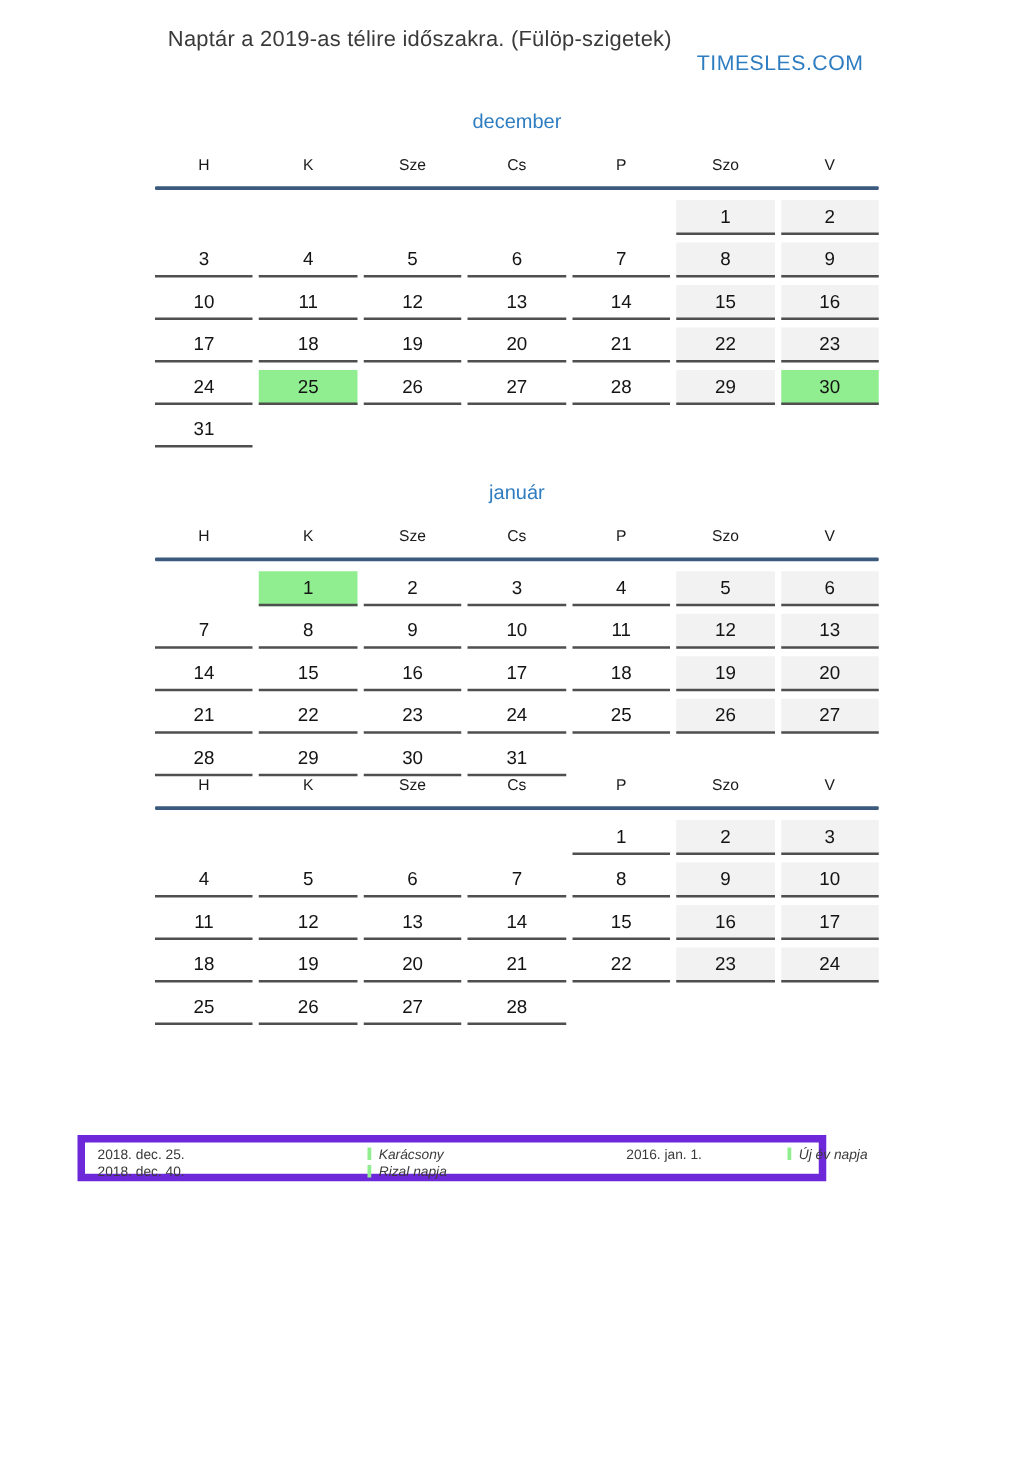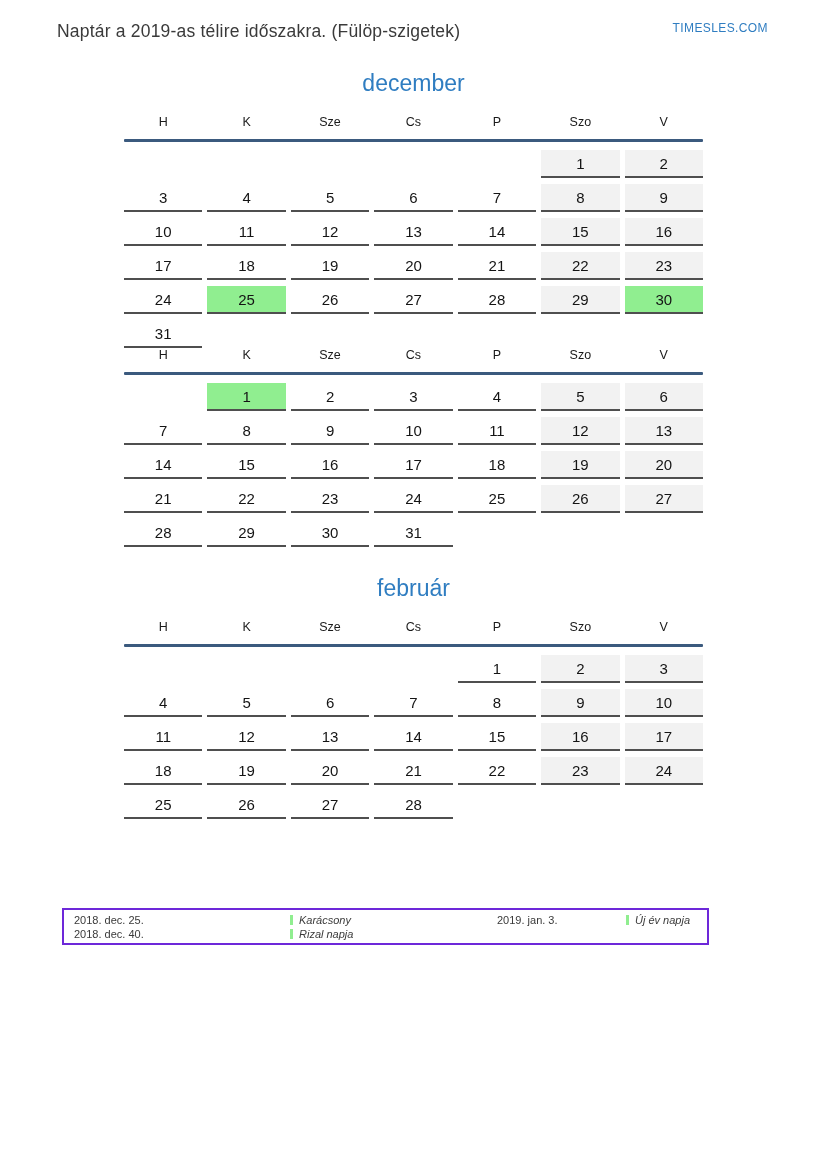--- a/index.html
+++ b/index.html
@@ -10,52 +10,52 @@
     --cellborder:#4f4f4f;
   }
   *{box-sizing:border-box;}
   html,body{margin:0;padding:0;}
   body{
     width:827px;height:1169px;background:#ffffff;position:relative;
     font-family:"Liberation Sans","DejaVu Sans",sans-serif;
     -webkit-font-smoothing:antialiased;
   }
   .page-header{
-    display:flex;justify-content:space-between;align-items:flex-start;
+    display:flex;justify-content:center;align-items:flex-start;
     padding:21px 59px 0 57px;
     gap:20px;
   }
   .page-title{
     margin:0;font-size:17.5px;font-weight:normal;color:#3a3a3a;letter-spacing:.2px;
   }
   .brand{
-    color:var(--accent);font-size:12px;letter-spacing:.4px;margin-top:0;
+    color:var(--accent);font-size:17px;letter-spacing:.4px;margin-top:20px;
     text-decoration:none;cursor:pointer;
   }
   .months{width:579px;margin-left:124px;}
   .month-title{
-    text-align:center;color:var(--accent);font-size:23px;font-weight:normal;
+    text-align:center;color:var(--accent);font-size:16px;font-weight:normal;
     margin:28px 0 18px;
   }
   .wgrid{display:grid;grid-template-columns:repeat(7,1fr);column-gap:5px;}
   .head-row span{
     text-align:center;font-size:12.5px;color:#1a1a1a;padding-bottom:10px;
   }
   .head-line{height:3px;background:var(--line);margin-bottom:8px;border-radius:1px;}
   .day-grid{row-gap:6px;}
   .day-cell{
     height:28px;display:flex;align-items:center;justify-content:center;
     font-size:15px;color:#141414;border-bottom:2px solid var(--cellborder);
   }
   .day-cell.weekend{background:var(--weekend);}
   .day-cell.holiday{background:var(--holiday);}
   .day-cell.empty{border-bottom:none;background:transparent;}
   .legend-box{
-    position:absolute;left:62px;top:908px;width:647px;height:37px;
-    border:2px solid #6d28d9;background:#fff;
+    position:absolute;left:62px;top:908px;width:599px;height:37px;
+    border:6px solid #6d28d9;background:#fff;
   }
   .legend-grid{
     display:grid;grid-template-columns:216px 207px 129px auto;
     padding:4px 0 0 10px;font-size:11px;line-height:13.5px;color:#3a3a3a;
   }
   .legend-item{white-space:nowrap;font-style:italic;}
   .holiday-mark{
     display:inline-block;width:3px;height:10px;background:var(--holiday);
     margin-right:6px;vertical-align:-1px;
   }
@@ -120,20 +120,21 @@
         <div class="day-cell">31</div>
         <div class="day-cell empty"></div>
         <div class="day-cell empty"></div>
         <div class="day-cell empty"></div>
         <div class="day-cell empty"></div>
         <div class="day-cell empty"></div>
         <div class="day-cell empty"></div>
       </div>
     </section>
     <section class="month">
+      <h2 class="month-title">január</h2>
       <div class="wgrid head-row">
         <span>H</span>
         <span>K</span>
         <span>Sze</span>
         <span>Cs</span>
         <span>P</span>
         <span>Szo</span>
         <span>V</span>
       </div>
       <div class="head-line"></div>
@@ -169,21 +170,20 @@
         <div class="day-cell">28</div>
         <div class="day-cell">29</div>
         <div class="day-cell">30</div>
         <div class="day-cell">31</div>
         <div class="day-cell empty"></div>
         <div class="day-cell empty"></div>
         <div class="day-cell empty"></div>
       </div>
     </section>
     <section class="month">
-      <h2 class="month-title">február</h2>
       <div class="wgrid head-row">
         <span>H</span>
         <span>K</span>
         <span>Sze</span>
         <span>Cs</span>
         <span>P</span>
         <span>Szo</span>
         <span>V</span>
       </div>
       <div class="head-line"></div>
@@ -224,20 +224,20 @@
         <div class="day-cell empty"></div>
         <div class="day-cell empty"></div>
       </div>
     </section>
   </main>
 
 <footer class="legend-box">
   <div class="legend-grid">
     <span class="legend-date">2018. dec. 25.</span>
     <span class="legend-item"><i class="holiday-mark"></i><span>Karácsony</span></span>
-    <span class="legend-date">2019. jan. 3.</span>
+    <span class="legend-date">2016. jan. 1.</span>
     <span class="legend-item"><i class="holiday-mark"></i><span>Új év napja</span></span>
     <span class="legend-date">2018. dec. 40.</span>
     <span class="legend-item"><i class="holiday-mark"></i><span>Rizal napja</span></span>
     <span></span>
     <span></span>
   </div>
 </footer>
 
 </body></html>

